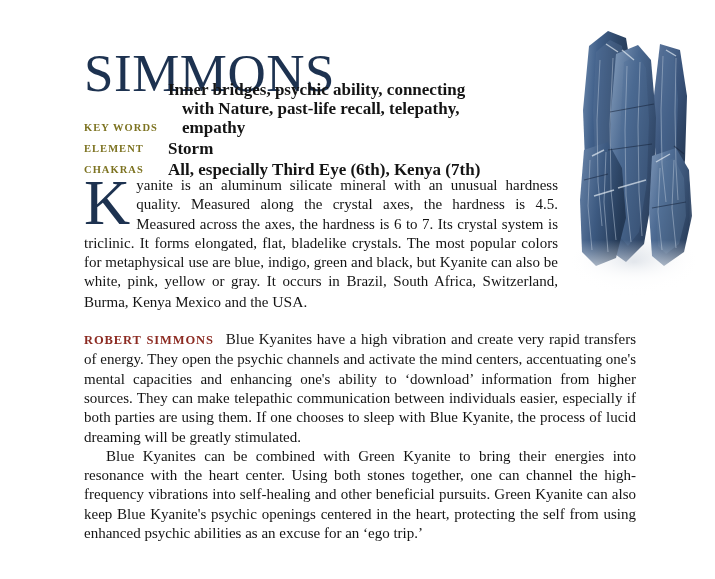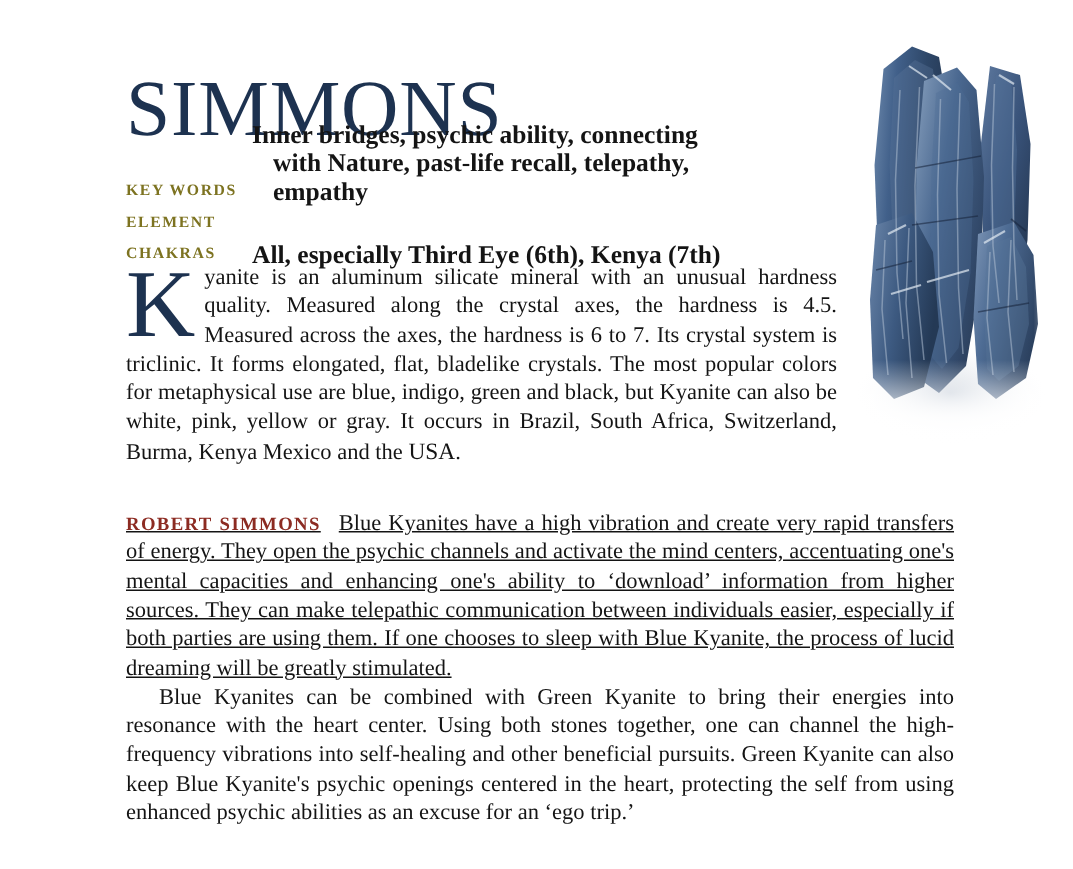--- a/index.html
+++ b/index.html
@@ -148,22 +148,21 @@
     padding: 0 6px 0 0;
     margin-top: 2px;
     font-weight: 400;
   }
   .sc {
     font-variant: small-caps;
     font-size: 1.04em;
   }
 
   .section {
-    margin-top: 28px;
-    text-decoration: underline;
+    margin-top: 18px;
   }
   .byline {
     font-size: 12.5px;
     font-weight: bold;
     letter-spacing: 0.9px;
     color: #8c2b22;
     text-transform: uppercase;
     margin-right: 12px;
   }
   .tight { margin-top: 0; }
@@ -268,20 +267,21 @@
     <div class="attr-row">
       <div class="attr-label">KEY WORDS</div>
       <div class="attr-value">
         <span>Inner bridges, psychic ability, connecting</span>
         <span class="cont">with Nature, past-life recall, telepathy, empathy</span>
       </div>
     </div>
 
     <div class="attr-row">
       <div class="attr-label">ELEMENT</div>
+      <div class="attr-value">Storm</div>
     </div>
 
     <div class="attr-row">
       <div class="attr-label">CHAKRAS</div>
       <div class="attr-value">All, especially Third Eye (6th), Kenya (7th)</div>
     </div>
 
   </div>
 
   <div class="body-col">

